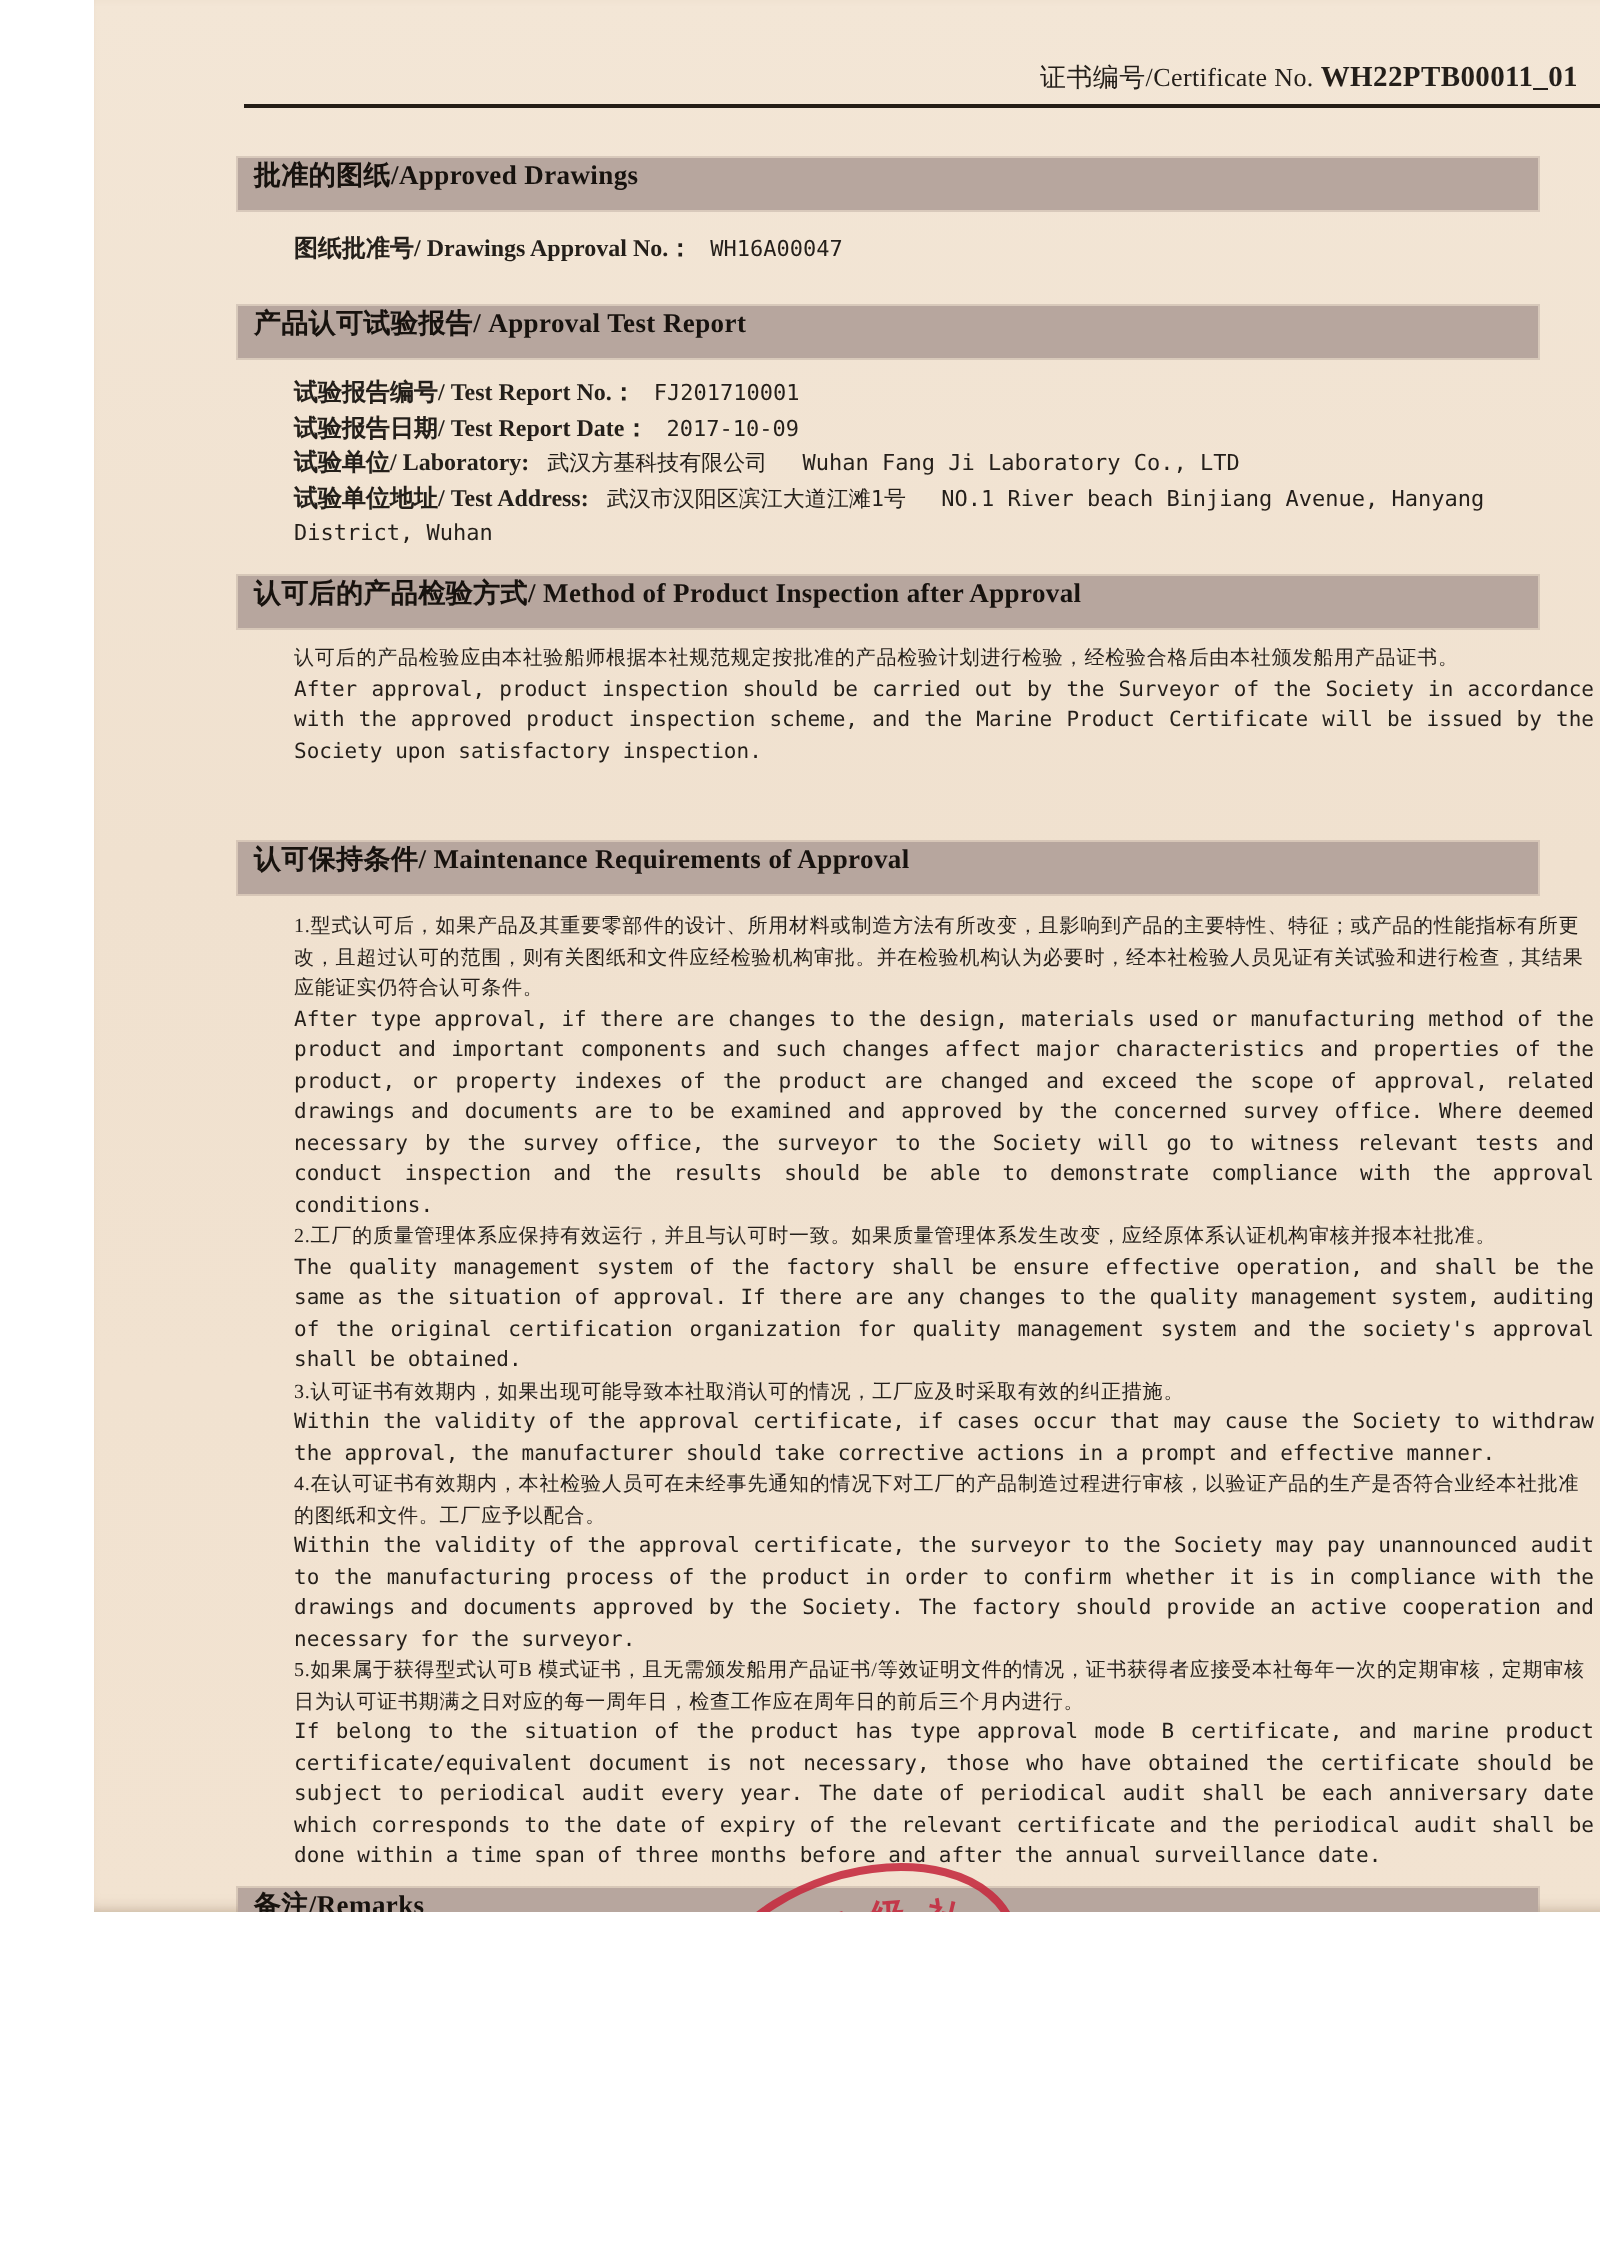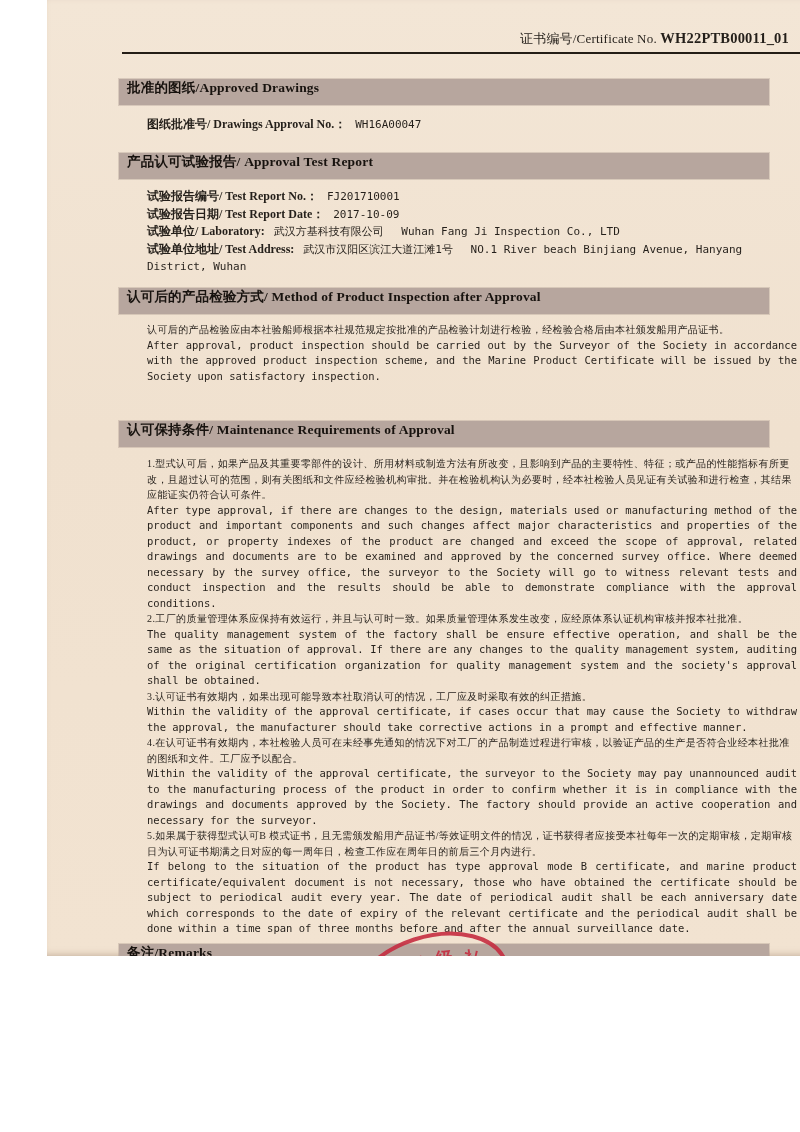--- a/index.html
+++ b/index.html
@@ -83,21 +83,21 @@
     <div class="row">
       <span class="lbl">试验报告编号/ Test Report No.：</span>
       <span class="val">FJ201710001</span>
     </div>
     <div class="row">
       <span class="lbl">试验报告日期/ Test Report Date：</span>
       <span class="val">2017-10-09</span>
     </div>
     <div class="row">
       <span class="lbl">试验单位/ Laboratory:</span>
-      <span class="val">武汉方基科技有限公司　 Wuhan Fang Ji Inspection Co., LTD</span>
+      <span class="val">武汉方基科技有限公司　 Wuhan Fang Ji Laboratory Co., LTD</span>
     </div>
     <div class="row">
       <span class="lbl">试验单位地址/ Test Address:</span>
       <span class="val">武汉市汉阳区滨江大道江滩1号　 NO.1 River beach Binjiang Avenue, Hanyang District, Wuhan</span>
     </div>
   </div>
 
   <div class="bar" style="top:288px">
     <span>认可后的产品检验方式/ Method of Product Inspection after Approval</span>
   </div>

